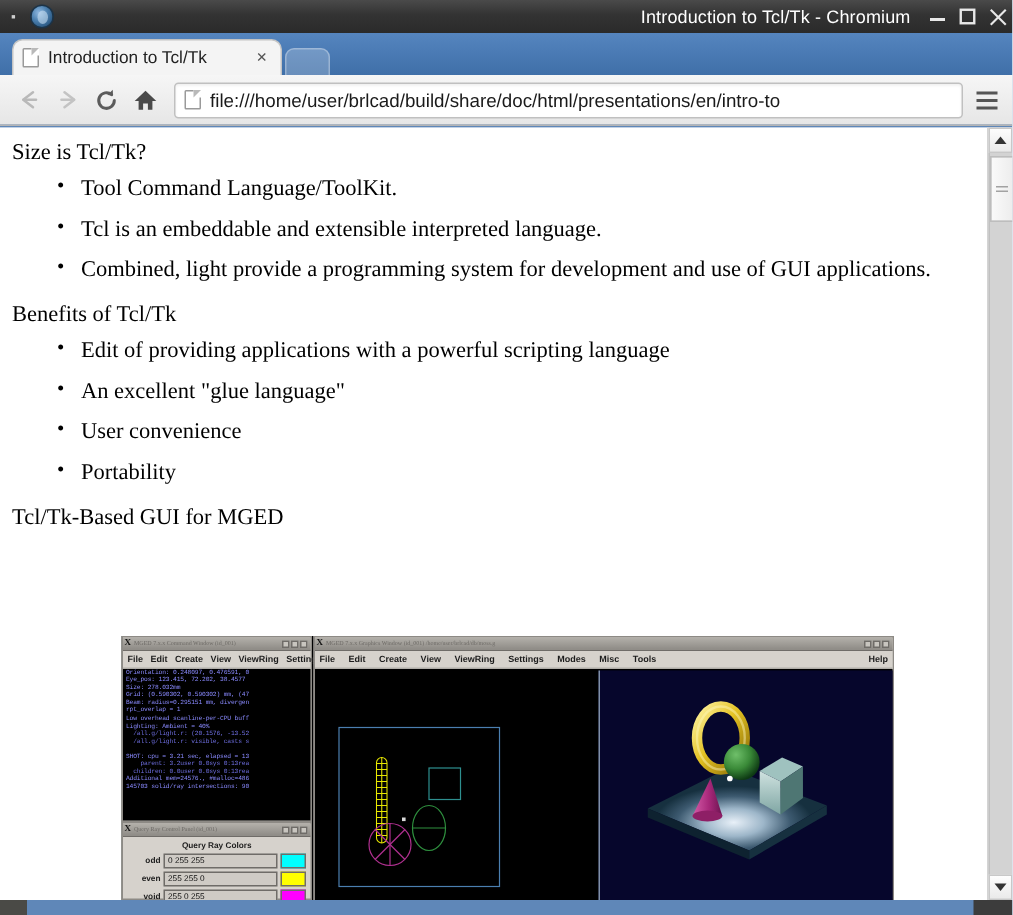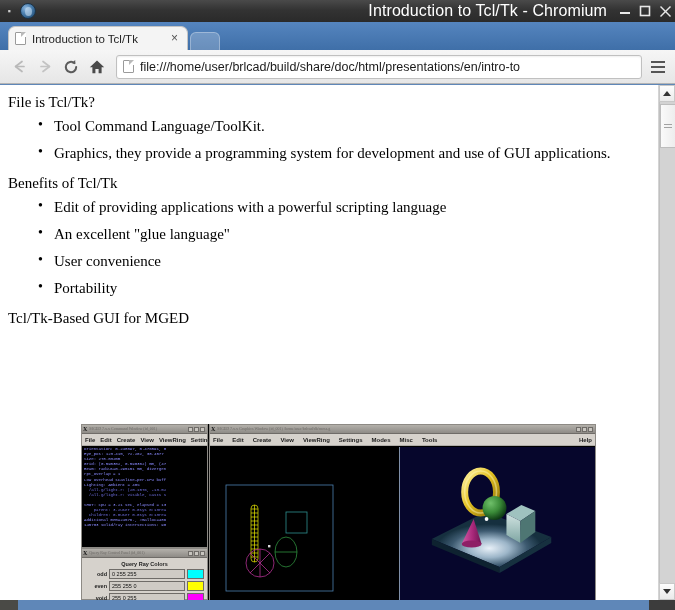--- a/index.html
+++ b/index.html
@@ -32,21 +32,21 @@
     border: 1px solid #1c3347; flex: none; margin-left: 2px;
     position: relative;
   }
   #chrome-logo::after {
     content: ""; position: absolute; left: 4px; top: 3px;
     width: 7px; height: 9px; border-radius: 50%;
     background: rgba(210,230,245,.55);
   }
   #title-text {
     flex: 1; text-align: right; color: #ffffff;
-    font-size: 16px; padding-right: 8px; white-space: nowrap;
+    font-size: 12px; padding-right: 8px; white-space: nowrap;
     overflow: hidden; letter-spacing: .1px;
   }
   .winbtn {
     width: 20px; height: 22px; display: flex; align-items: center;
     justify-content: center; color: #e8e8e8; flex: none;
   }
   .winbtn svg { display: block; }
 
   
   #tabstrip {
@@ -359,24 +359,25 @@
     <div id="menu-btn">
       <span></span>
         <span></span>
         <span></span>
     </div>
   </div>
 
   <div id="viewport">
     <div id="content">
 
-      <div class="sec-head">File is Tcl/Tk?</div>
+      <div class="sec-head">Size is Tcl/Tk?</div>
       <ul class="blist">
         <li>Tool Command Language/ToolKit.</li>
-        <li>Graphics, they provide a programming system for development and use of GUI applications.</li>
+        <li>Tcl is an embeddable and extensible interpreted language.</li>
+        <li>Combined, light provide a programming system for development and use of GUI applications.</li>
       </ul>
 
       <div class="sec-head">Benefits of Tcl/Tk</div>
       <ul class="blist">
         <li>Edit of providing applications with a powerful scripting language</li>
         <li>An excellent "glue language"</li>
         <li>User convenience</li>
         <li>Portability</li>
       </ul>
 

